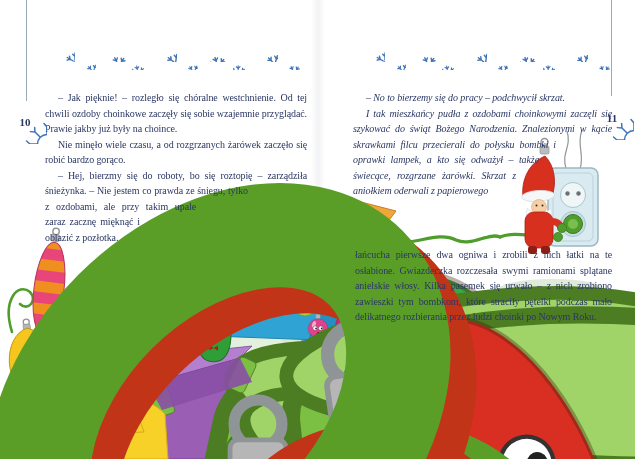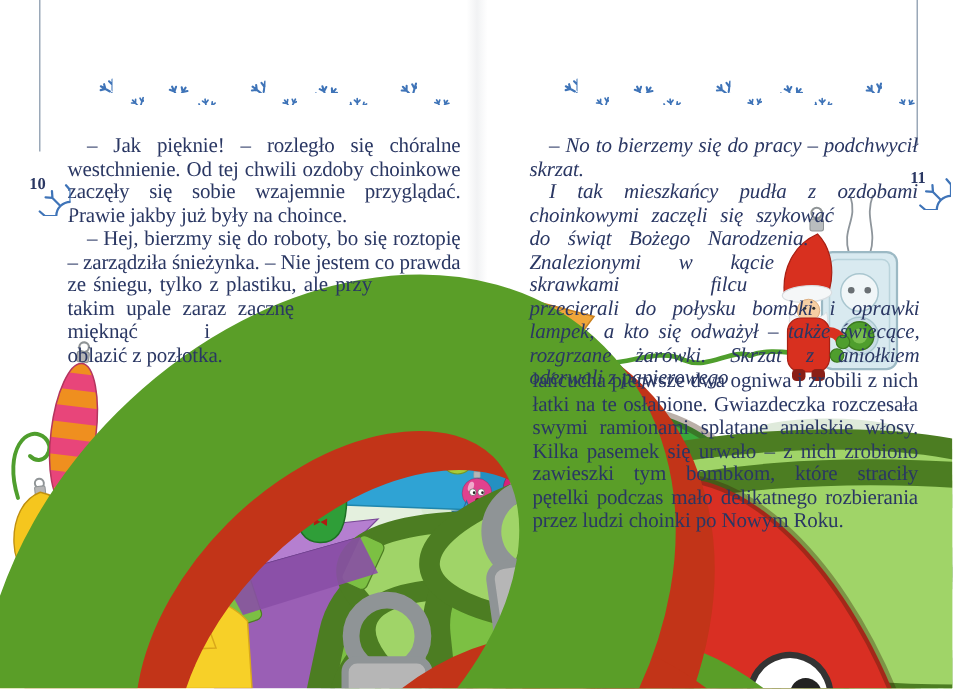--- a/index.html
+++ b/index.html
@@ -1,19 +1,19 @@
 <!DOCTYPE html>
 <html><head>
 <meta charset="utf-8">
 <style>
   html,body{margin:0;padding:0;background:#ffffff;}
   .stage{position:relative;width:635px;height:459px;background:#ffffff;overflow:hidden;
          font-family:"Liberation Serif", serif;}
   .illu{position:absolute;left:0;top:0;z-index:1;}
-  .txt{position:absolute;z-index:2;color:#2a3763;font-size:14px;line-height:15.5px;
+  .txt{position:absolute;z-index:2;color:#2a3763;font-size:10px;line-height:15.5px;
        text-align:justify;letter-spacing:-0.1px;}
   .txt p{margin:0;}
   .ind{text-indent:13px;}
   .txt-left{left:45px;top:90px;width:263px;}
   .txt-right-1{left:353px;top:90px;width:260px;font-style:italic;}
   .txt-right-2{left:355px;top:247px;width:257px;}
   
   .fsp,.fs1,.fs2,.fs3{float:right;clear:right;height:15.5px;}
   .fsp{width:1px;height:93px;}
   .fs1{width:60px;} .fs2{width:112px;} .fs3{width:168px;}
@@ -431,21 +431,22 @@
     <use href="#pgorn"></use>
     <text x="0" y="3.8" text-anchor="middle">11</text>
   </svg>
 
   <div class="txt txt-left">
     <span class="fsp"></span>
       <span class="fs1"></span>
       <span class="fs2"></span>
       <span class="fs3"></span>
     <p class="ind">– Jak pięknie! – rozległo się chóralne westchnienie. Od tej chwili ozdoby choinkowe zaczęły się sobie wzajemnie przyglądać. Prawie jakby już były na choince.</p>
-    <p class="ind">– Hej, bierzmy się do roboty, bo się roztopię – zarządziła śnieżynka. – Nie jestem co prawda ze śniegu, tylko z plastiku, ale przy takim upale zaraz zacznę mięknąć i oblazić z pozłotka.</p>
+    <p class="ind">Nie minęło wiele czasu, a od rozgrzanych żarówek zaczęło się robić bardzo gorąco.</p>
+    <p class="ind">– Hej, bierzmy się do roboty, bo się roztopię – zarządziła śnieżynka. – Nie jestem co prawda ze śniegu, tylko z ozdobami, ale przy takim upale zaraz zacznę mięknąć i oblazić z pozłotka.</p>
   </div>
 
   <div class="txt txt-right-1">
     <span class="gsp"></span>
       <span class="gs1"></span>
       <span class="gs2"></span>
       <span class="gs3"></span>
       <span class="gs4"></span>
     <p class="ind">– No to bierzemy się do pracy – podchwycił skrzat.</p>
     <p class="ind">I tak mieszkańcy pudła z ozdobami choinkowymi zaczęli się szykować do świąt Bożego Narodzenia. Znalezionymi w kącie skrawkami filcu przecierali do połysku bombki i oprawki lampek, a kto się odważył – także świecące, rozgrzane żarówki. Skrzat z aniołkiem oderwali z papierowego</p>

